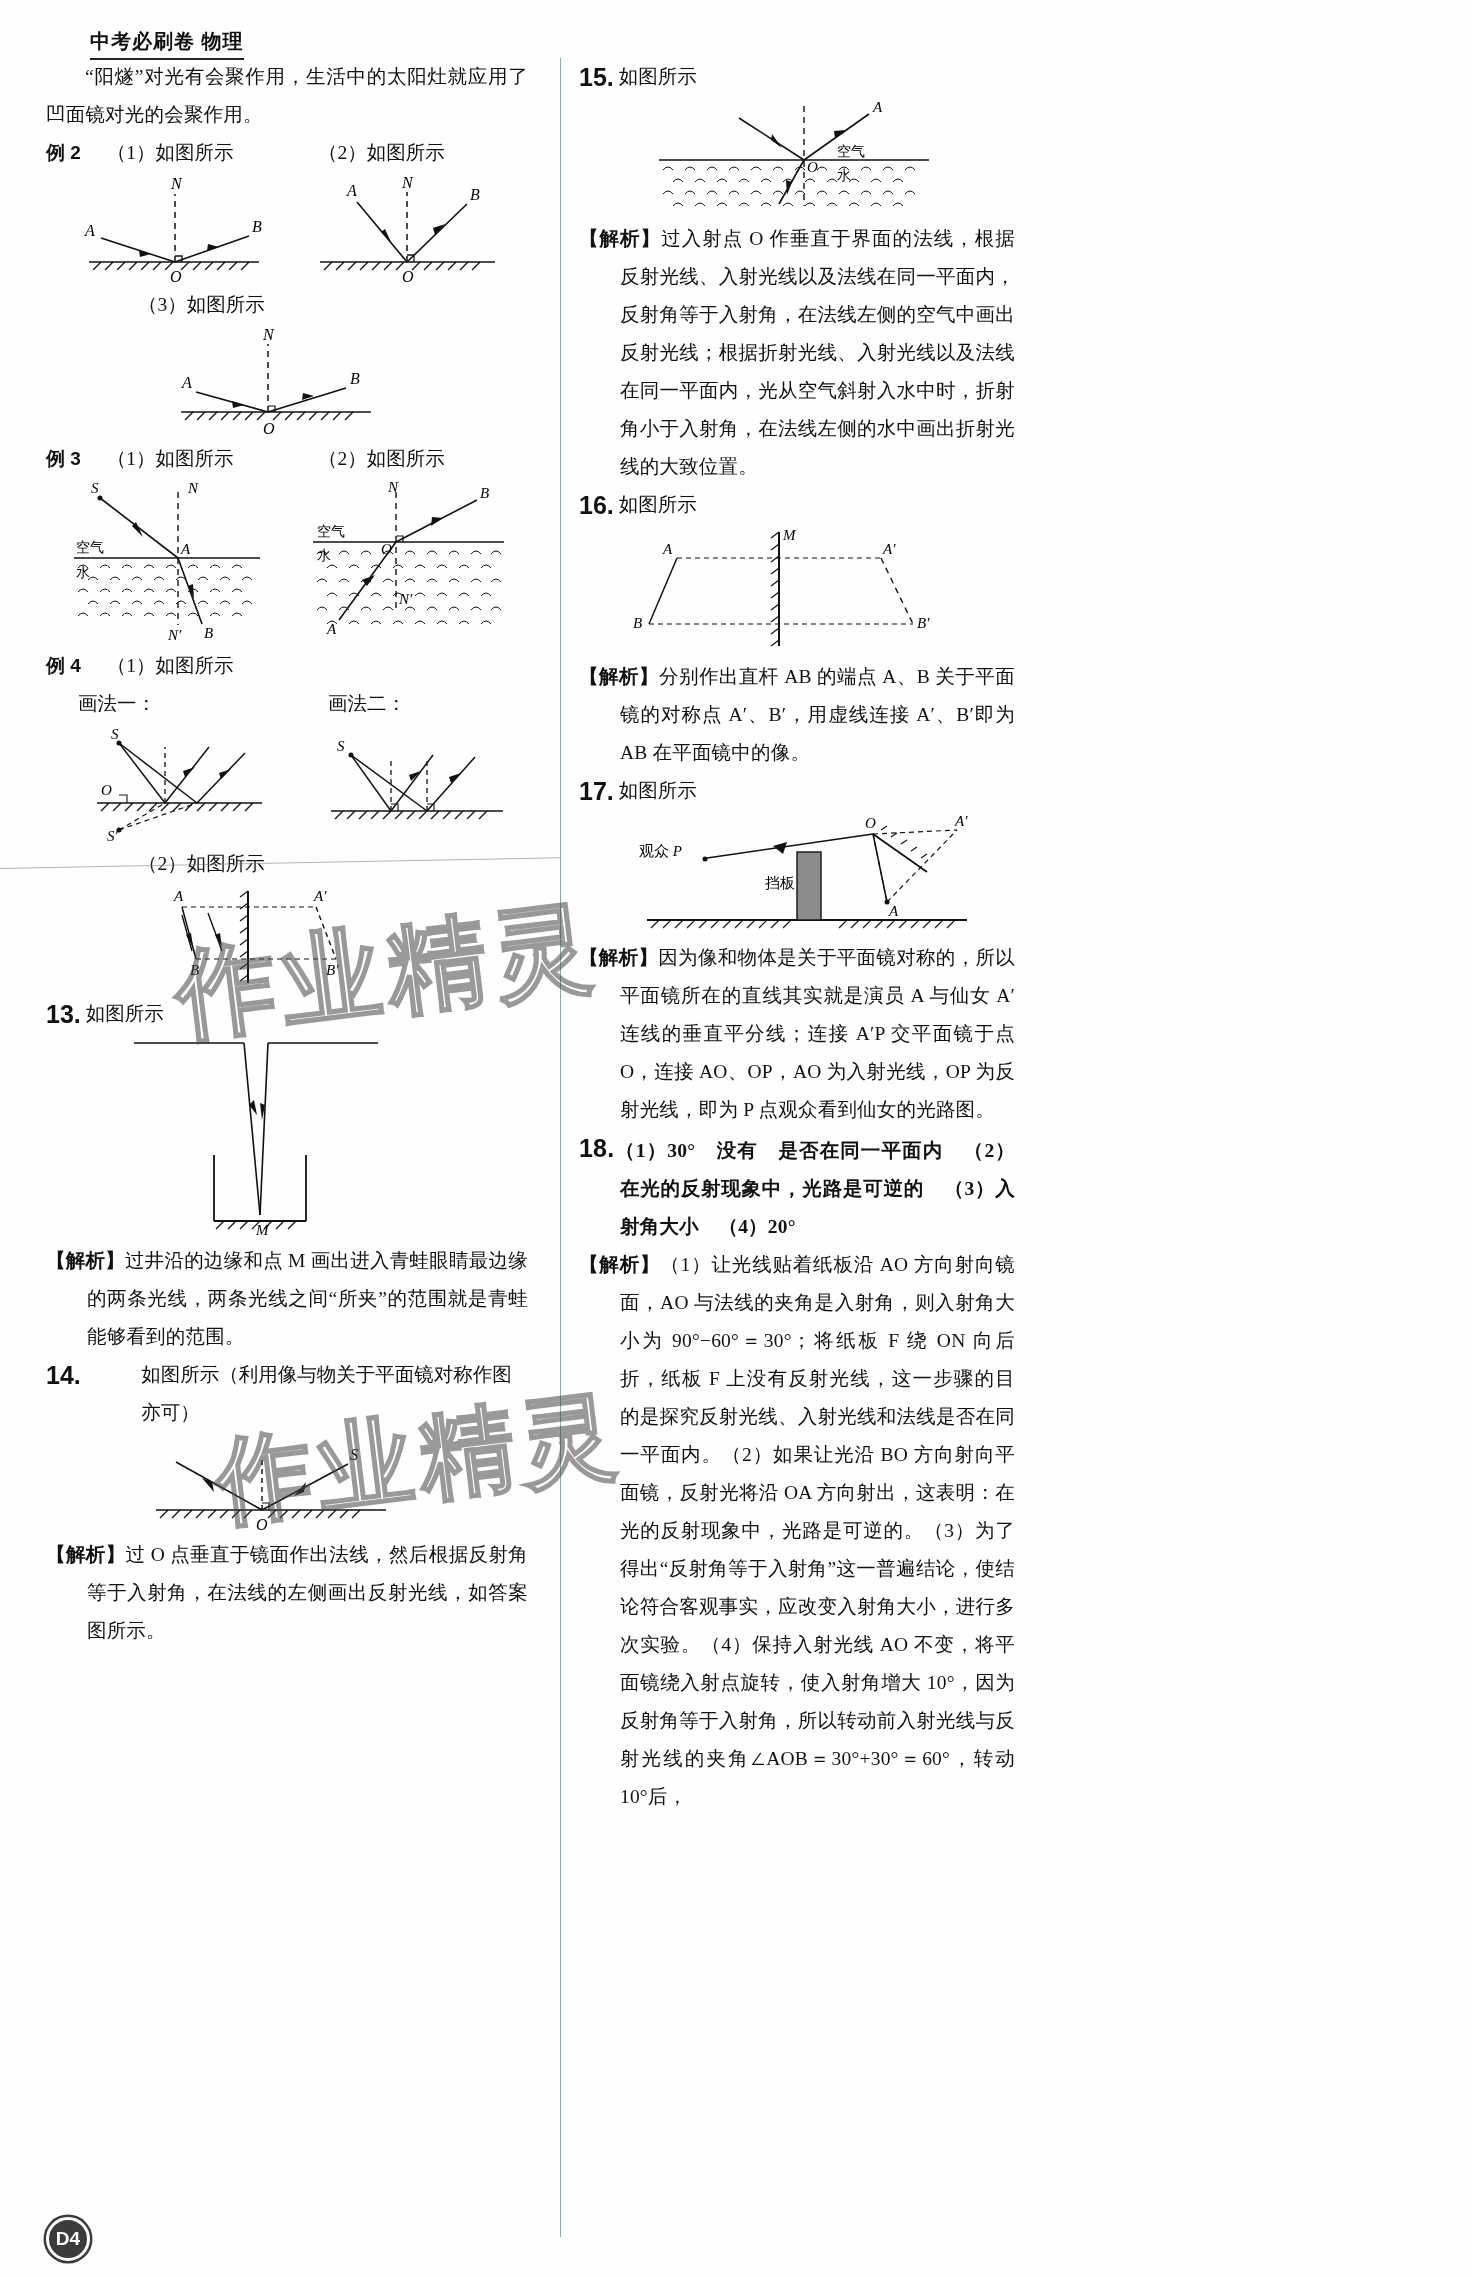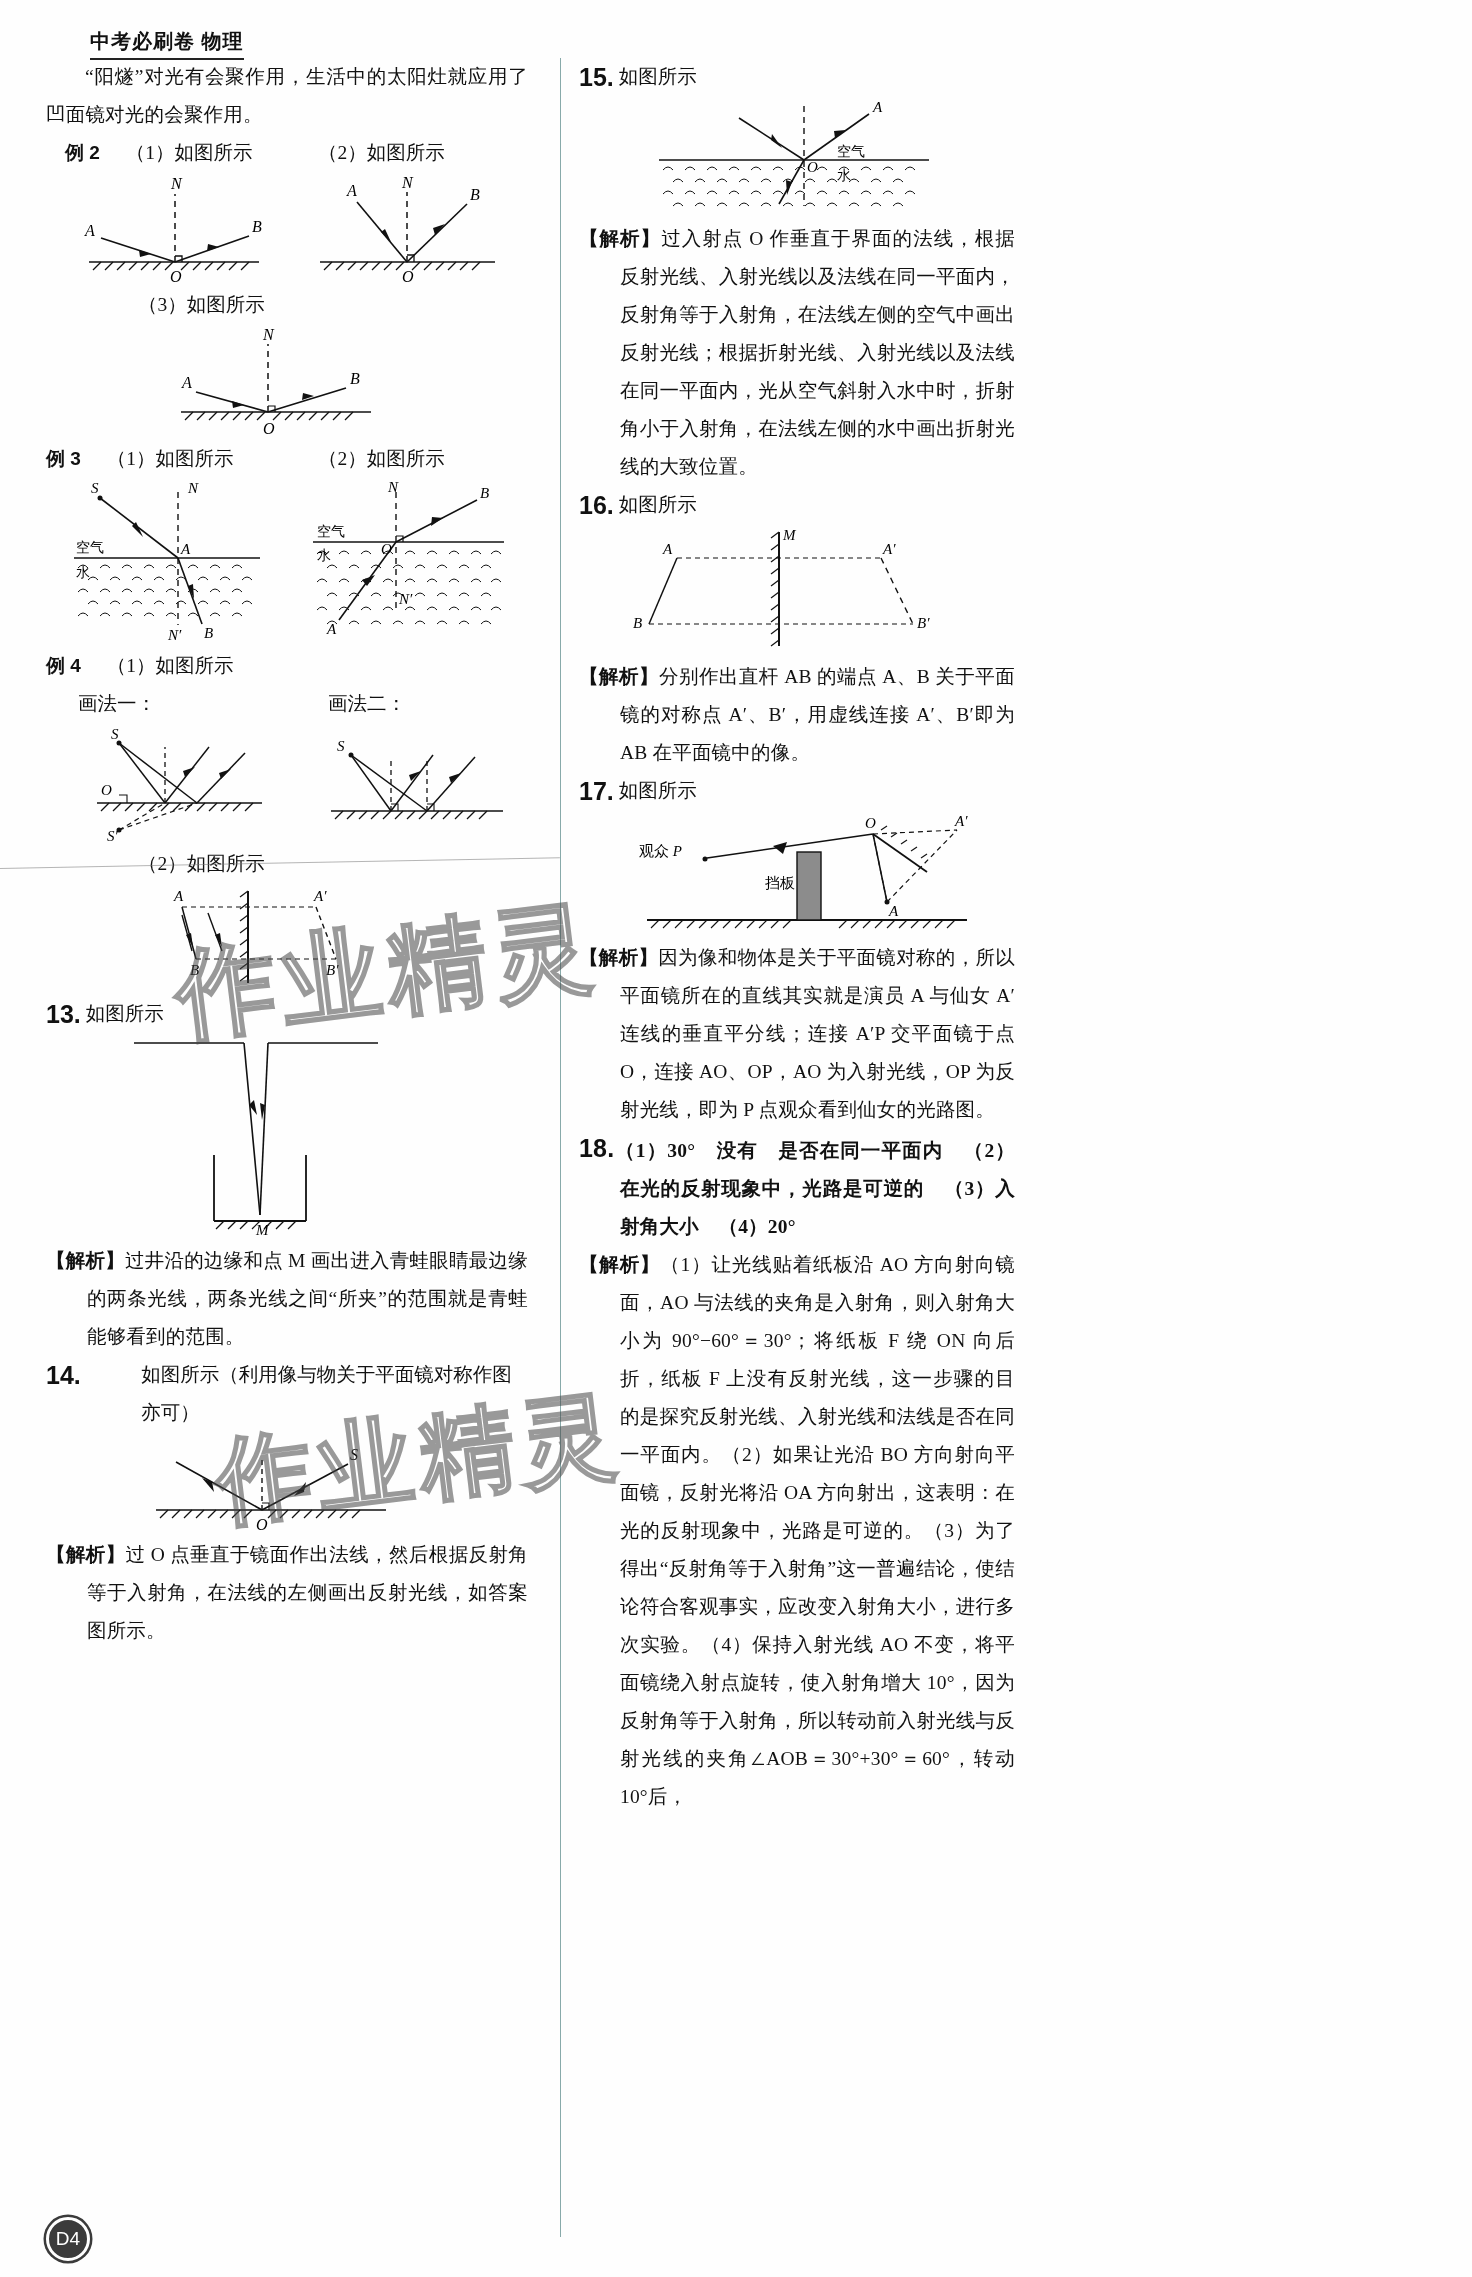--- a/index.html
+++ b/index.html
@@ -69,21 +69,21 @@
   .pagenum {
     position:absolute;
     left:46px; bottom:16px;
     width:44px; height:44px;
     border-radius:50%;
     background:#3b3b3b;
     border:3px solid #fff;
     box-shadow:0 0 0 2.5px #3b3b3b;
     color:#fff;
     font-family:"Liberation Sans", sans-serif;
-    font-weight:normal;
+    font-weight:bold;
     font-size:19px;
     display:flex; align-items:center; justify-content:center;
   }
 
   
   .wm {
     position:absolute;
     font-family:"Liberation Sans", sans-serif;
     font-weight:bold;
     color:transparent;
@@ -108,21 +108,21 @@
 <div class="page">
 
   <div class="header">中考必刷卷 物理</div>
 
   <div class="cols">
 
     <div class="col col-left">
 
       <div class="para indent">“阳燧”对光有会聚作用，生活中的太阳灶就应用了凹面镜对光的会聚作用。</div>
 
-      <div class="qline" style="display:flex;margin-left:19px;">
+      <div class="qline" style="display:flex;">
         <span class="lbl">例 2</span>
         <span style="width:26px"></span>
         <span>（1）如图所示</span>
         <span style="flex:1"></span>
         <span style="width:210px">（2）如图所示</span>
       </div>
 
       <div class="figrow">
 
         <svg class="fig" width="240" height="110" viewBox="0 0 240 110">

